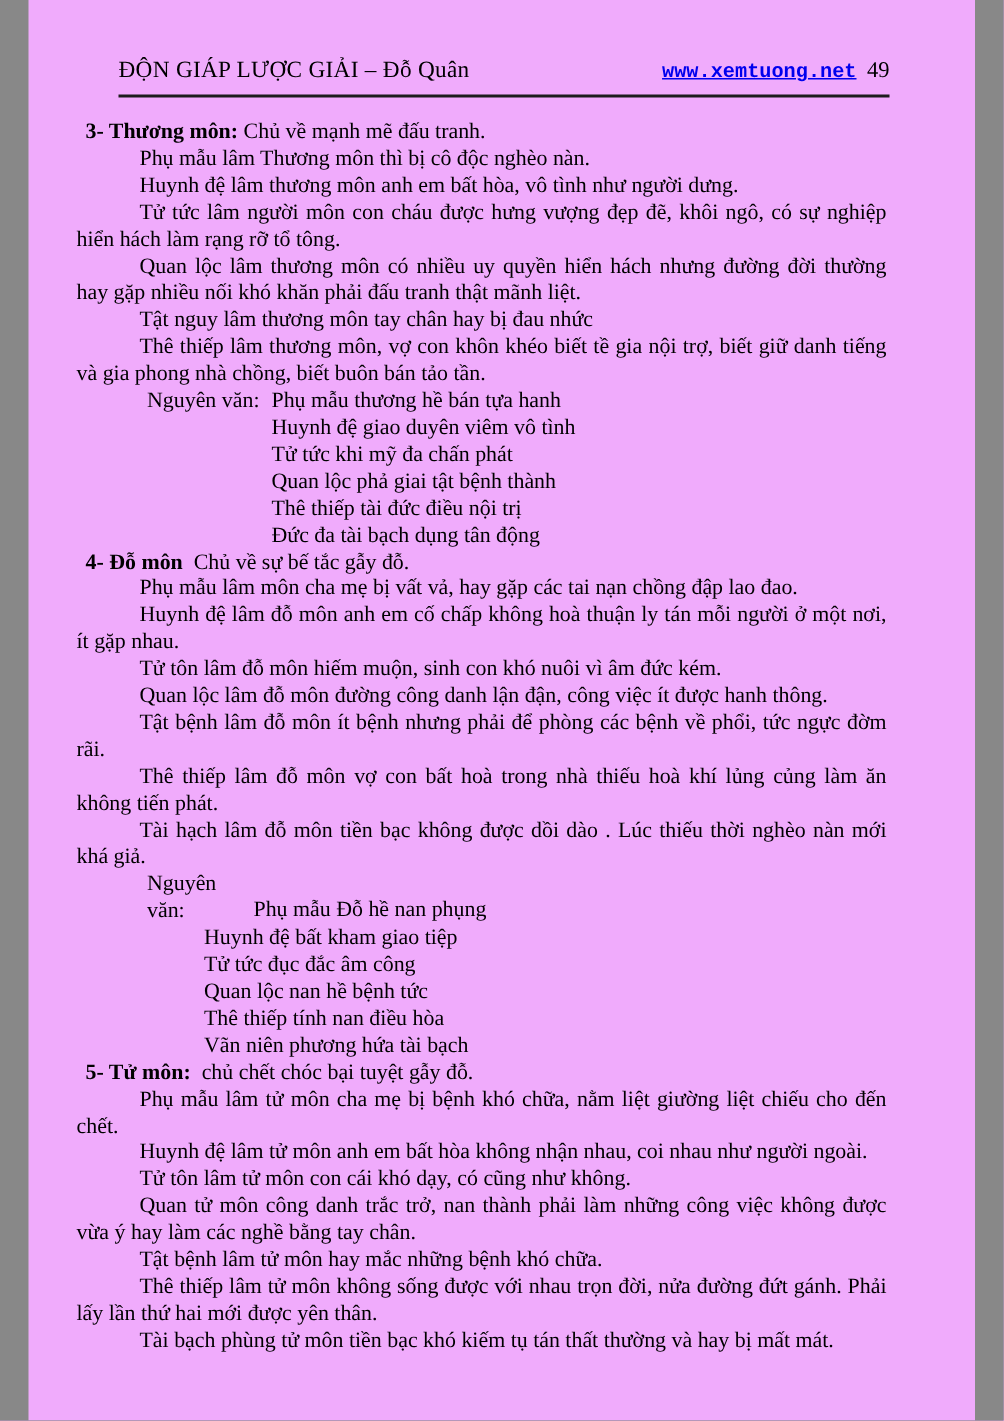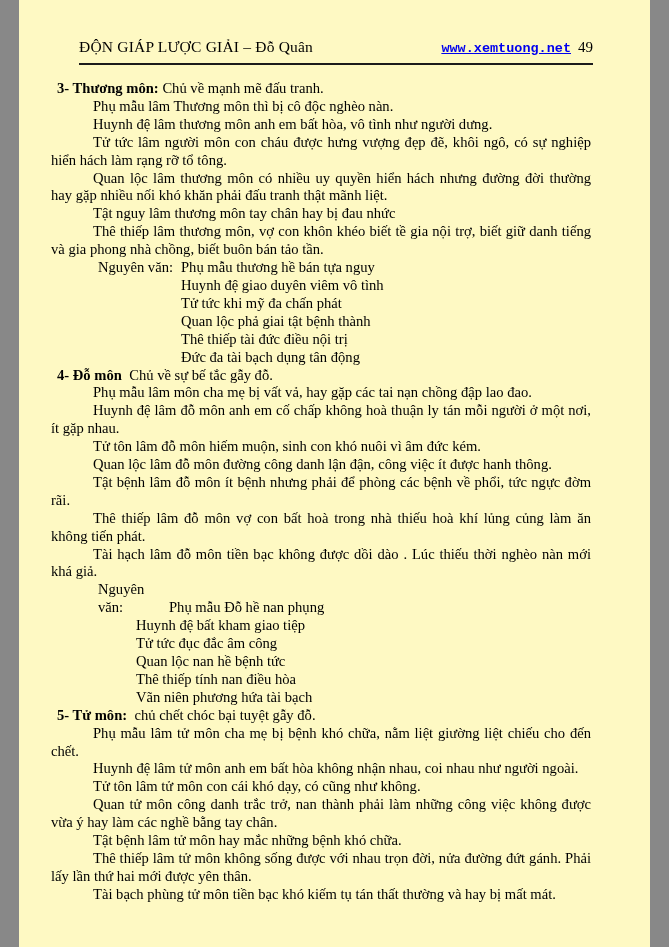--- a/index.html
+++ b/index.html
@@ -1,21 +1,21 @@
 <!DOCTYPE html>
 <html><head>
 <meta charset="utf-8">
 <style>
   html, body { margin: 0; padding: 0; background: #888; }
   .page {
     position: relative;
     width: 631px;
     height: 947px;
     margin: 0 auto;
-    background: #fef9c3;
+    background: #f0abfc;
     font-family: "Liberation Serif", serif;
     color: #000000;
     overflow: hidden;
   }
   .header {
     display: flex;
     justify-content: space-between;
     align-items: baseline;
     padding: 38px 57px 0 60px;
   }
@@ -79,21 +79,21 @@
   <div class="body">
 
     <p class="heading"><b class="lead">3- Thương môn:</b> <span>Chủ về mạnh mẽ đấu tranh.</span></p>
     <p class="para">Phụ mẫu lâm Thương môn thì bị cô độc nghèo nàn.</p>
     <p class="para">Huynh đệ lâm thương môn anh em bất hòa, vô tình như người dưng.</p>
     <p class="para">Tử tức lâm người môn con cháu được hưng vượng đẹp đẽ, khôi ngô, có sự nghiệp hiển hách làm rạng rỡ tổ tông.</p>
     <p class="para">Quan lộc lâm thương môn có nhiều uy quyền hiển hách nhưng đường đời thường hay gặp nhiều nối khó khăn phải đấu tranh thật mãnh liệt.</p>
     <p class="para">Tật nguy lâm thương môn tay chân hay bị đau nhức</p>
     <p class="para">Thê thiếp lâm thương môn, vợ con khôn khéo biết tề gia nội trợ, biết giữ danh tiếng và gia phong nhà chồng, biết buôn bán tảo tần.</p>
     <div class="verse">
-      <div><span class="verse-label w83">Nguyên văn:</span><span>Phụ mẫu thương hề bán tựa nguy</span></div>
+      <div><span class="verse-label w83">Nguyên văn:</span><span>Phụ mẫu thương hề bán tựa hanh</span></div>
       <div class="ml83">Huynh đệ giao duyên viêm vô tình</div>
       <div class="ml83">Tử tức khi mỹ đa chấn phát</div>
       <div class="ml83">Quan lộc phả giai tật bệnh thành</div>
       <div class="ml83">Thê thiếp tài đức điều nội trị</div>
       <div class="ml83">Đức đa tài bạch dụng tân động</div>
     </div>
 
     <p class="heading"><b class="lead">4- Đỗ môn</b>&nbsp; <span>Chủ về sự bế tắc gẫy đỗ.</span></p>
     <p class="para">Phụ mẫu lâm môn cha mẹ bị vất vả, hay gặp các tai nạn chồng đập lao đao.</p>
     <p class="para">Huynh đệ lâm đỗ môn anh em cố chấp không hoà thuận ly tán mỗi người ở một nơi, ít gặp nhau.</p>

